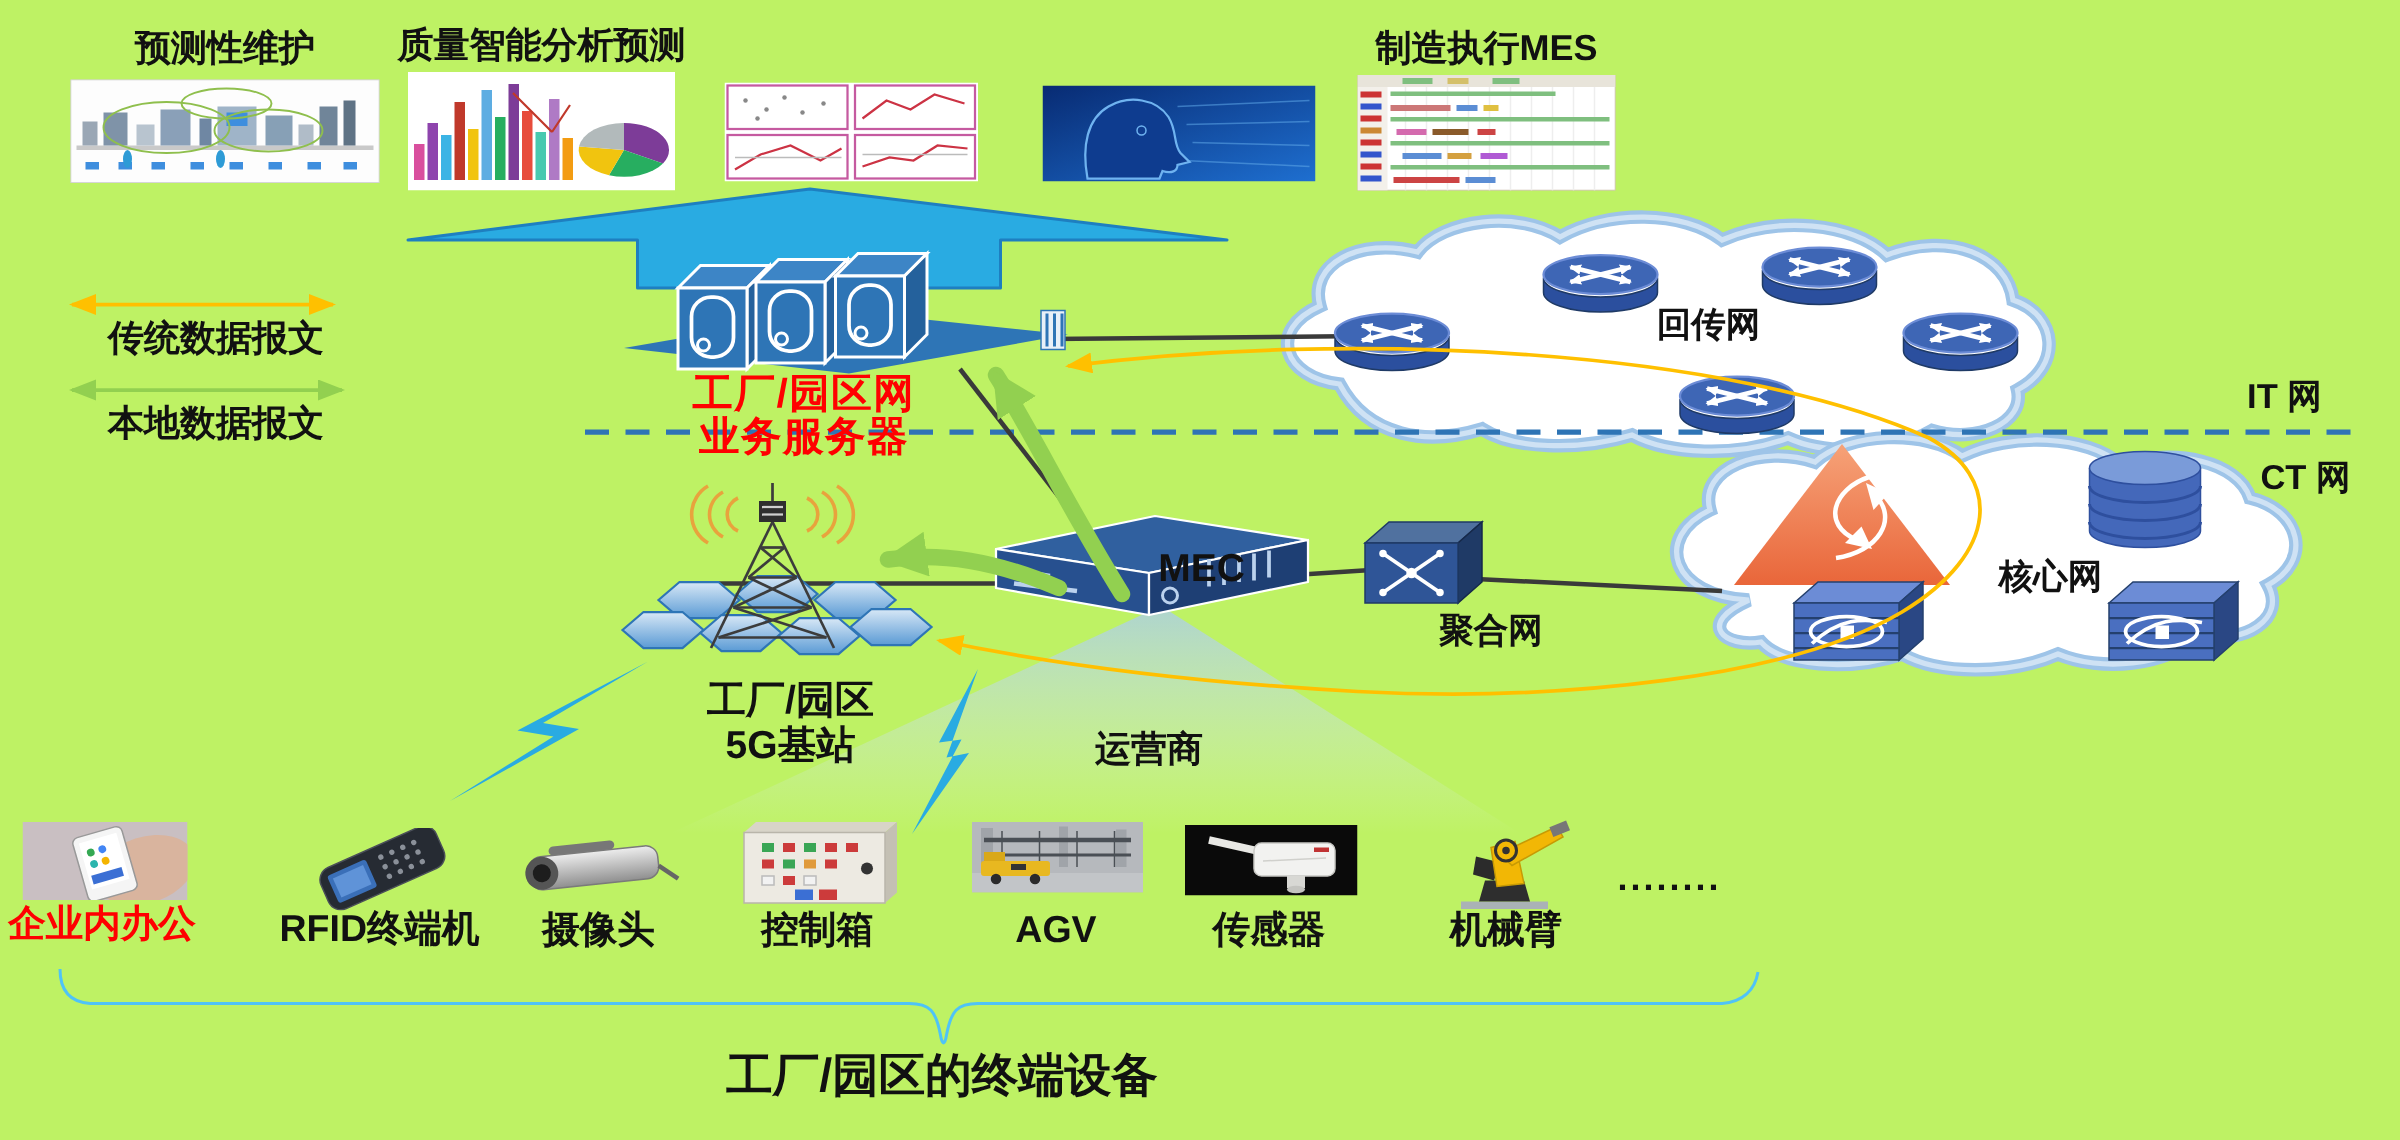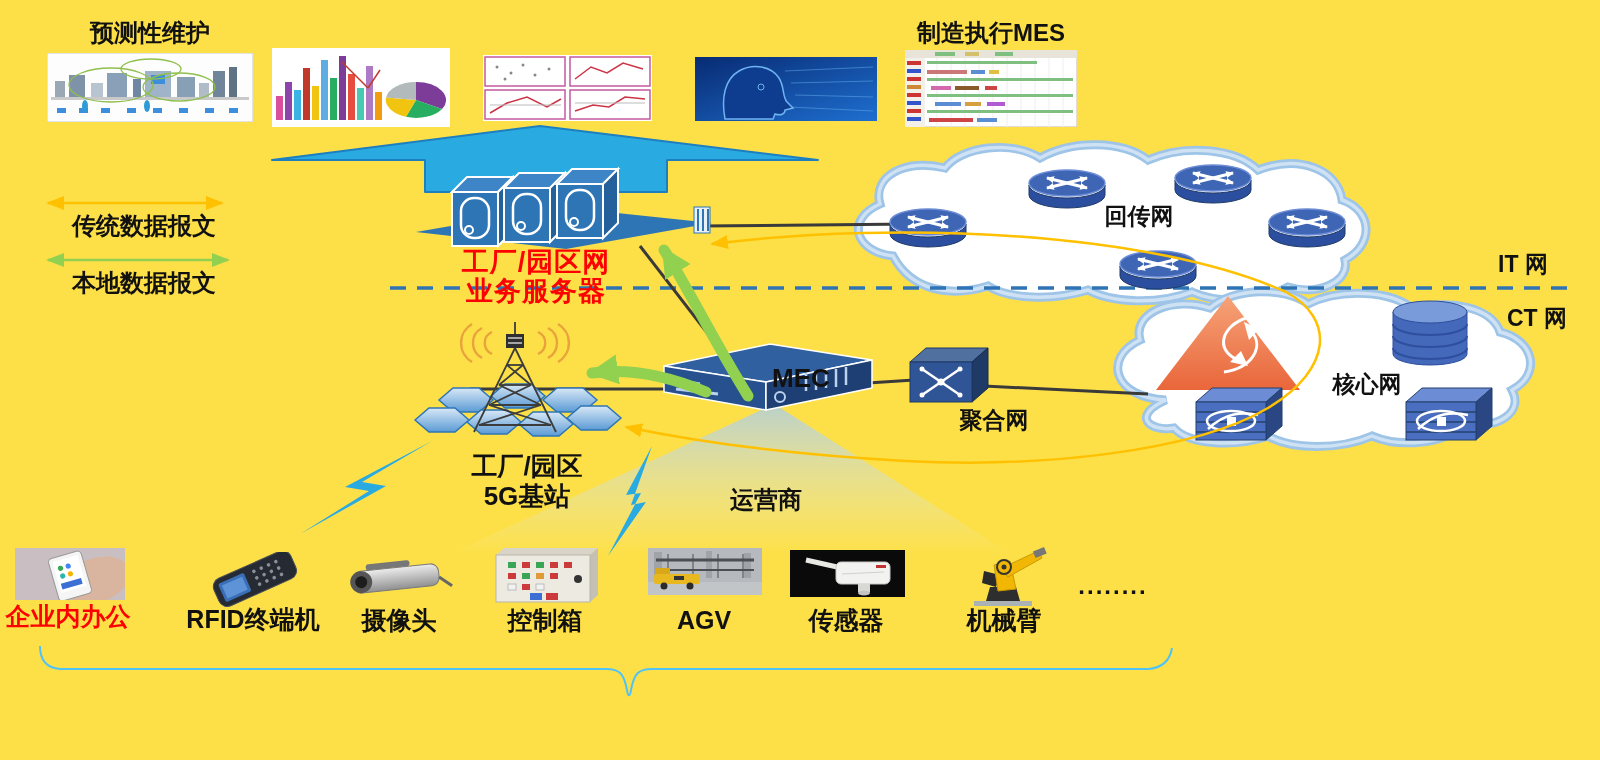--- a/index.html
+++ b/index.html
@@ -1,16 +1,16 @@
 <!DOCTYPE html>
 <html><head>
 <meta charset="utf-8">
 <style>
   html,body{margin:0;padding:0;background:#fff;}
-  #stage{position:relative;width:1600px;height:760px;background:#fde047;overflow:hidden;
+  #stage{position:relative;width:1600px;height:760px;background:#bef264;overflow:hidden;
          font-family:"Liberation Sans","DejaVu Sans",sans-serif;}
   #bg{position:absolute;left:0;top:0;}
   .lbl{position:absolute;font-weight:bold;color:#111;white-space:nowrap;
        transform:translateX(-50%);text-align:center;line-height:1.1;}
   .app{font-size:24px;}
   .legendlbl{font-size:24px;margin-left:10px;}
   .red{color:#FF0000;}
   .servlbl{font-size:27px;letter-spacing:1px;}
   .meclbl{font-size:26px;}
   .netlbl{font-size:23px;}
@@ -539,20 +539,21 @@
     <polygon points="40,24 78,6 82,13 48,32" fill="#f2b705" stroke="#c79a04"></polygon>
     <circle cx="44" cy="22" r="7" fill="#f2b705" stroke="#333" stroke-width="2"></circle>
     <circle cx="44" cy="22" r="2.5" fill="#333"></circle>
     <g transform="rotate(-22 80 8)">
           <rect x="74" y="4" width="12" height="7" fill="#777"></rect>
         </g>
   </svg>
 </div>
 
 <div class="lbl app" style="left:150px;top:20px">预测性维护</div>
+<div class="lbl app" style="left:361px;top:18px">质量智能分析预测</div>
 <div class="lbl app" style="left:991px;top:20px">制造执行MES</div>
 
 <div class="lbl legendlbl" style="left:134px;top:213px">传统数据报文</div>
 <div class="lbl legendlbl" style="left:134px;top:270px">本地数据报文</div>
 
 <div class="lbl servlbl red" style="left:536px;top:248px">工厂/园区网</div>
 <div class="lbl servlbl red" style="left:536px;top:277px">业务服务器</div>
 
 <div class="lbl meclbl" style="left:801px;top:364px">MEC</div>
 
@@ -568,14 +569,15 @@
 
 <div class="lbl devlbl red" style="left:68px;top:603px">企业内办公</div>
 <div class="lbl devlbl" style="left:253px;top:606px">RFID终端机</div>
 <div class="lbl devlbl" style="left:399px;top:607px">摄像头</div>
 <div class="lbl devlbl" style="left:545px;top:607px">控制箱</div>
 <div class="lbl devlbl" style="left:704px;top:607px">AGV</div>
 <div class="lbl devlbl" style="left:846px;top:607px">传感器</div>
 <div class="lbl devlbl" style="left:1004px;top:607px">机械臂</div>
 <div class="lbl dots" style="left:1113px;top:573px">........</div>
 
+<div class="lbl title" style="left:628px;top:700px">工厂/园区的终端设备</div>
 
 </div>
 
 </body></html>

